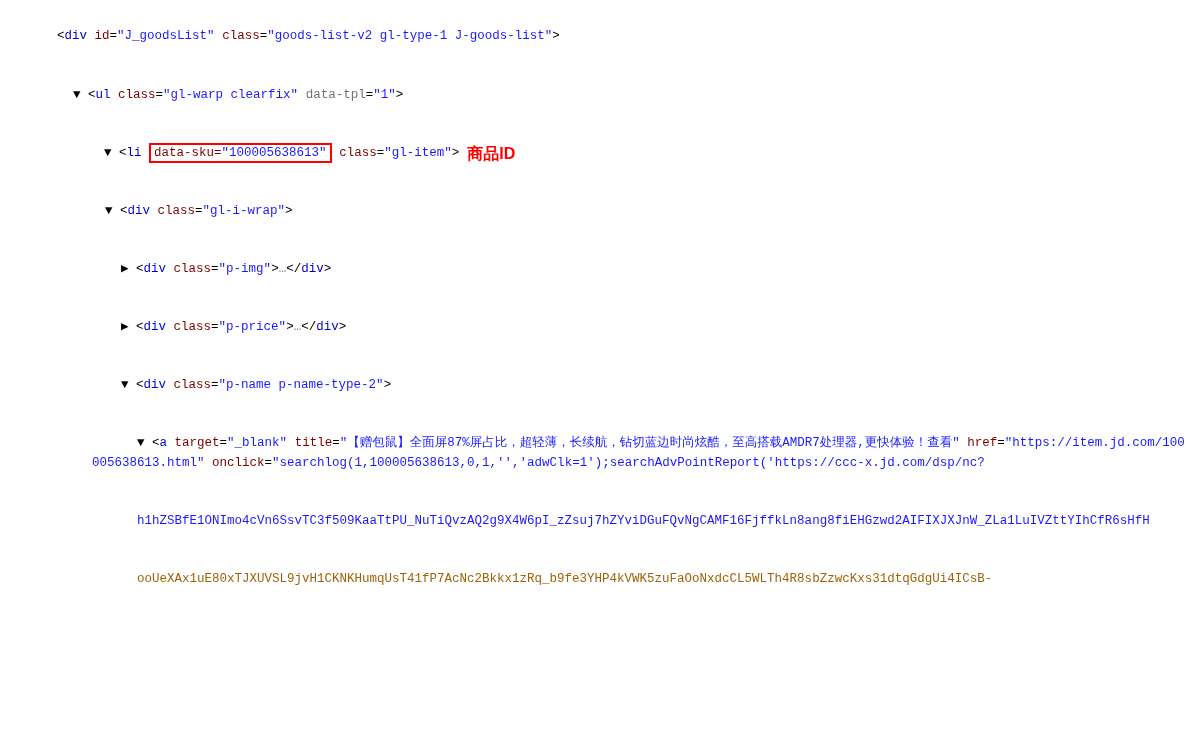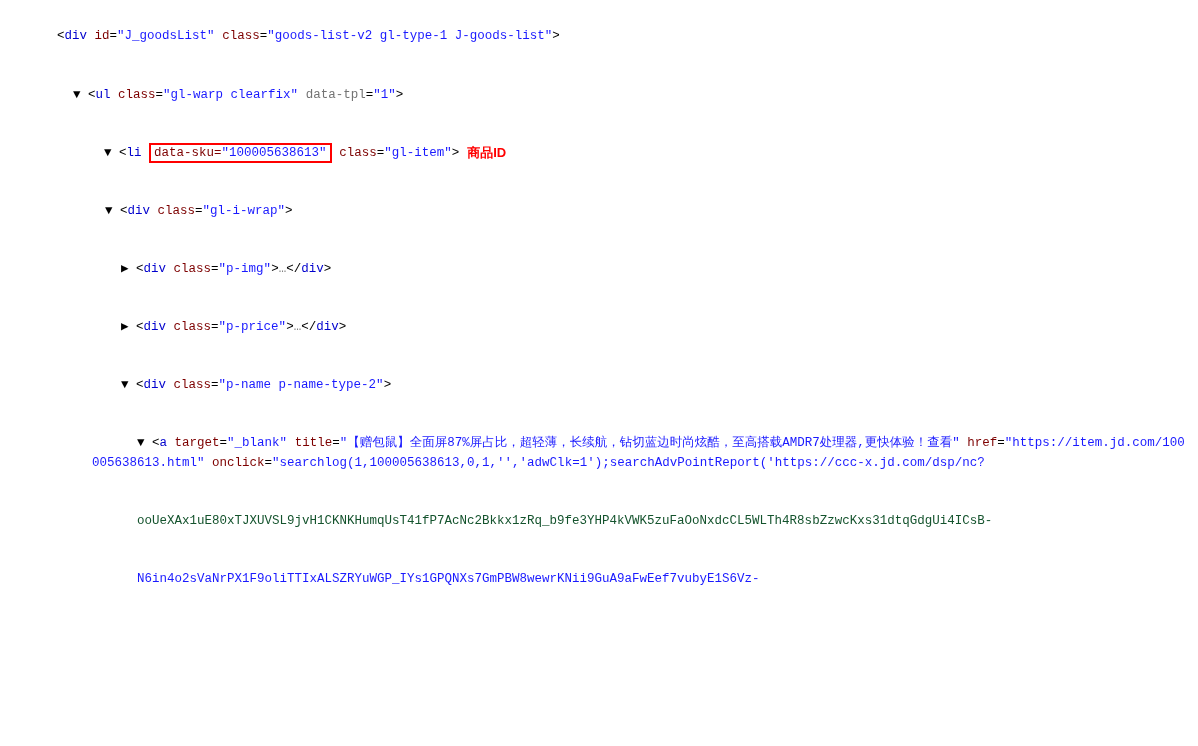--- a/index.html
+++ b/index.html
@@ -11,21 +11,21 @@
       overflow-x: hidden;
     }
     .container {
       padding: 8px 12px;
       line-height: 1.6;
     }
     
     .ann {
       color: #ff0000;
       font-family: 'Microsoft YaHei', SimSun, sans-serif;
-      font-size: 13px;
+      font-size: 16px;
       font-weight: bold;
       white-space: nowrap;
       display: inline-block;
       margin-left: 8px;
     }
     .code-line {
       display: block;
       white-space: pre-wrap;
       word-break: break-all;
       line-height: 1.55;
@@ -66,23 +66,23 @@
     </div>
 
     <div class="code-line" style="padding-left:64px;">
       <span style="color:#000">▼ &lt;</span><span style="color:#0000cd">div</span> <span style="color:#7d0000">class</span>=<span style="color:#1a1aff">"p-name p-name-type-2"</span><span style="color:#000">&gt;</span>
     </div>
 
     <div class="code-line" style="padding-left:80px;">
       <span style="color:#000">▼ &lt;</span><span style="color:#0000cd">a</span> <span style="color:#7d0000">target</span>=<span style="color:#1a1aff">"_blank"</span> <span style="color:#7d0000">title</span>=<span style="color:#1a1aff">"【赠包鼠】全面屏87%屏占比，超轻薄，长续航，钻切蓝边时尚炫酷，至高搭载AMDR7处理器,更快体验！查看"</span> <span style="color:#7d0000">href</span>=<span style="color:#1a1aff">"https://item.jd.com/100005638613.html"</span> <span style="color:#7d0000">onclick</span>=<span style="color:#1a1aff">"searchlog(1,100005638613,0,1,'','adwClk=1');searchAdvPointReport('https://ccc-x.jd.com/dsp/nc?</span>
     </div>
     <div class="code-line" style="padding-left:80px;">
-      <span style="color:#14532d">ooUeXAx1uE80xTJXUVSL9jvH1CKNKHumqUsT41fP7AcNc2Bkkx1zRq_b9fe3YHP4kVWK5zuFaOoNxdcCL5WLTh4R8sbZzwcKxs31dtqGdgUi4ICsB-</span>
+      <span style="color:#1a1aff">h1hZSBfE1ONImo4cVn6SsvTC3f509KaaTtPU_NuTiQvzAQ2g9X4W6pI_zZsuj7hZYviDGuFQvNgCAMF16FjffkLn8ang8fiEHGzwd2AIFIXJXJnW_ZLa1LuIVZttYIhCfR6sHfH</span>
     </div>
     <div class="code-line" style="padding-left:80px;">
-      <span style="color:#1a1aff">N6in4o2sVaNrPX1F9oliTTIxALSZRYuWGP_IYs1GPQNXs7GmPBW8wewrKNii9GuA9aFwEef7vubyE1S6Vz-</span>
+      <span style="color:#a16207">ooUeXAx1uE80xTJXUVSL9jvH1CKNKHumqUsT41fP7AcNc2Bkkx1zRq_b9fe3YHP4kVWK5zuFaOoNxdcCL5WLTh4R8sbZzwcKxs31dtqGdgUi4ICsB-</span>
     </div>
     <div class="code-line" style="padding-left:80px;">
       
     </div>
 
   </div>
 </div>
 
 </body></html>

